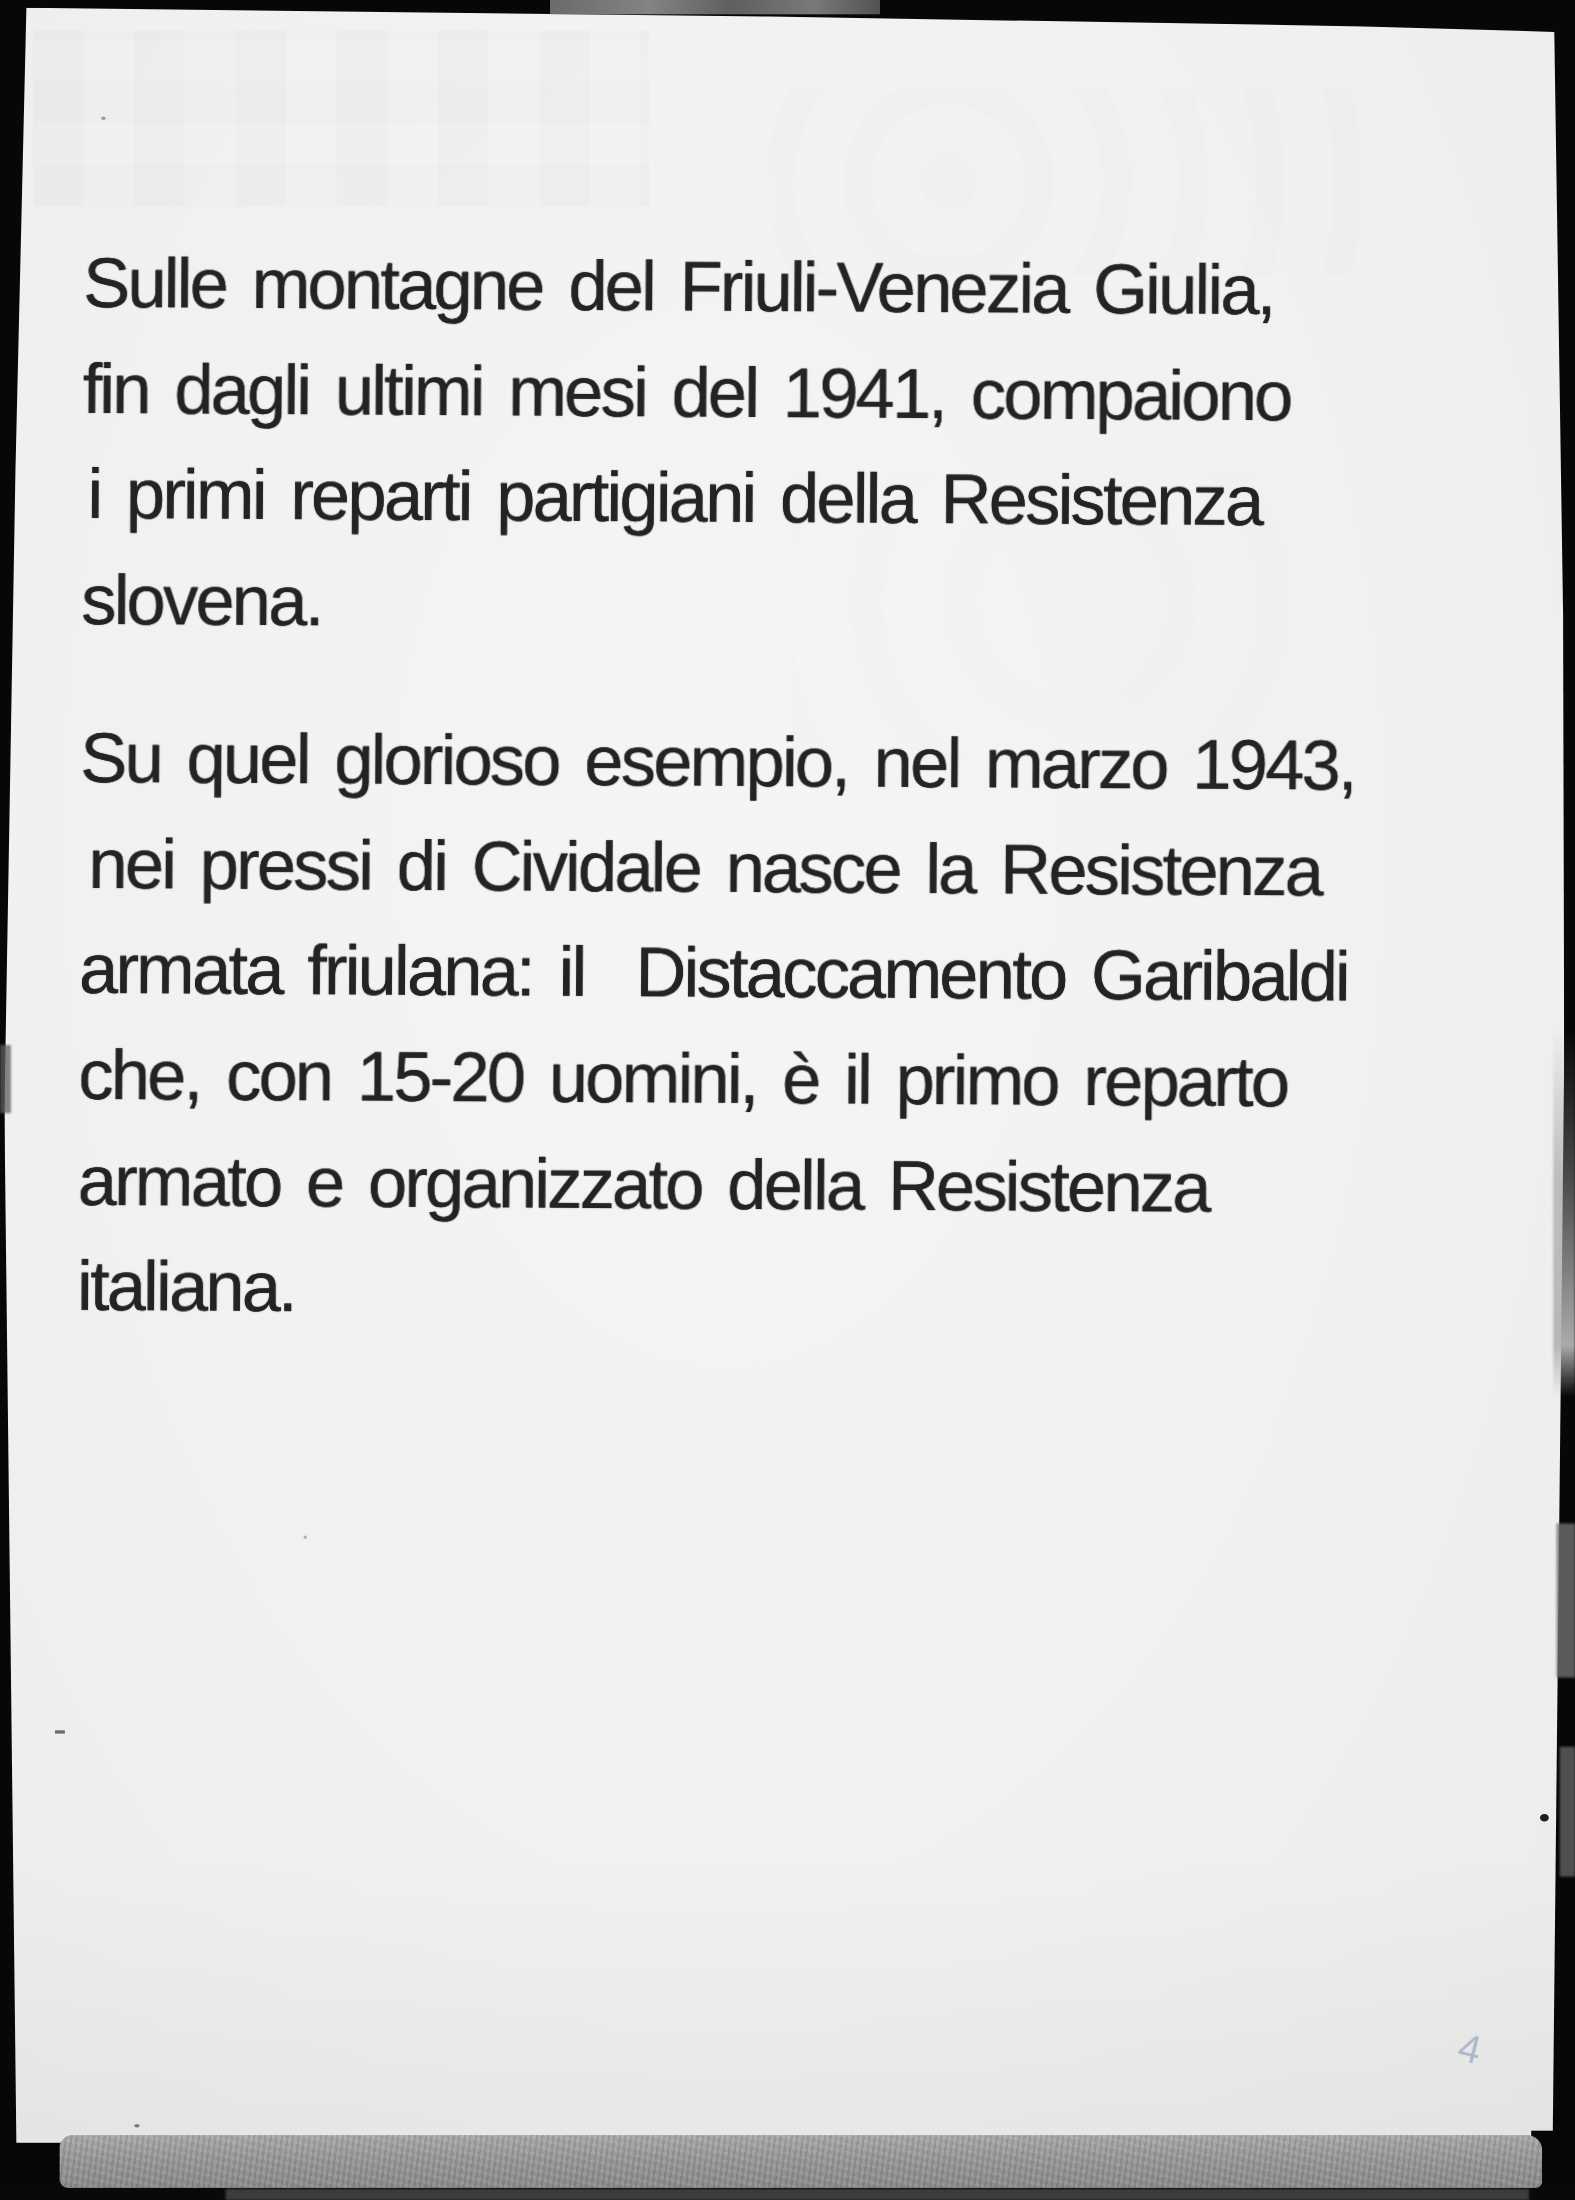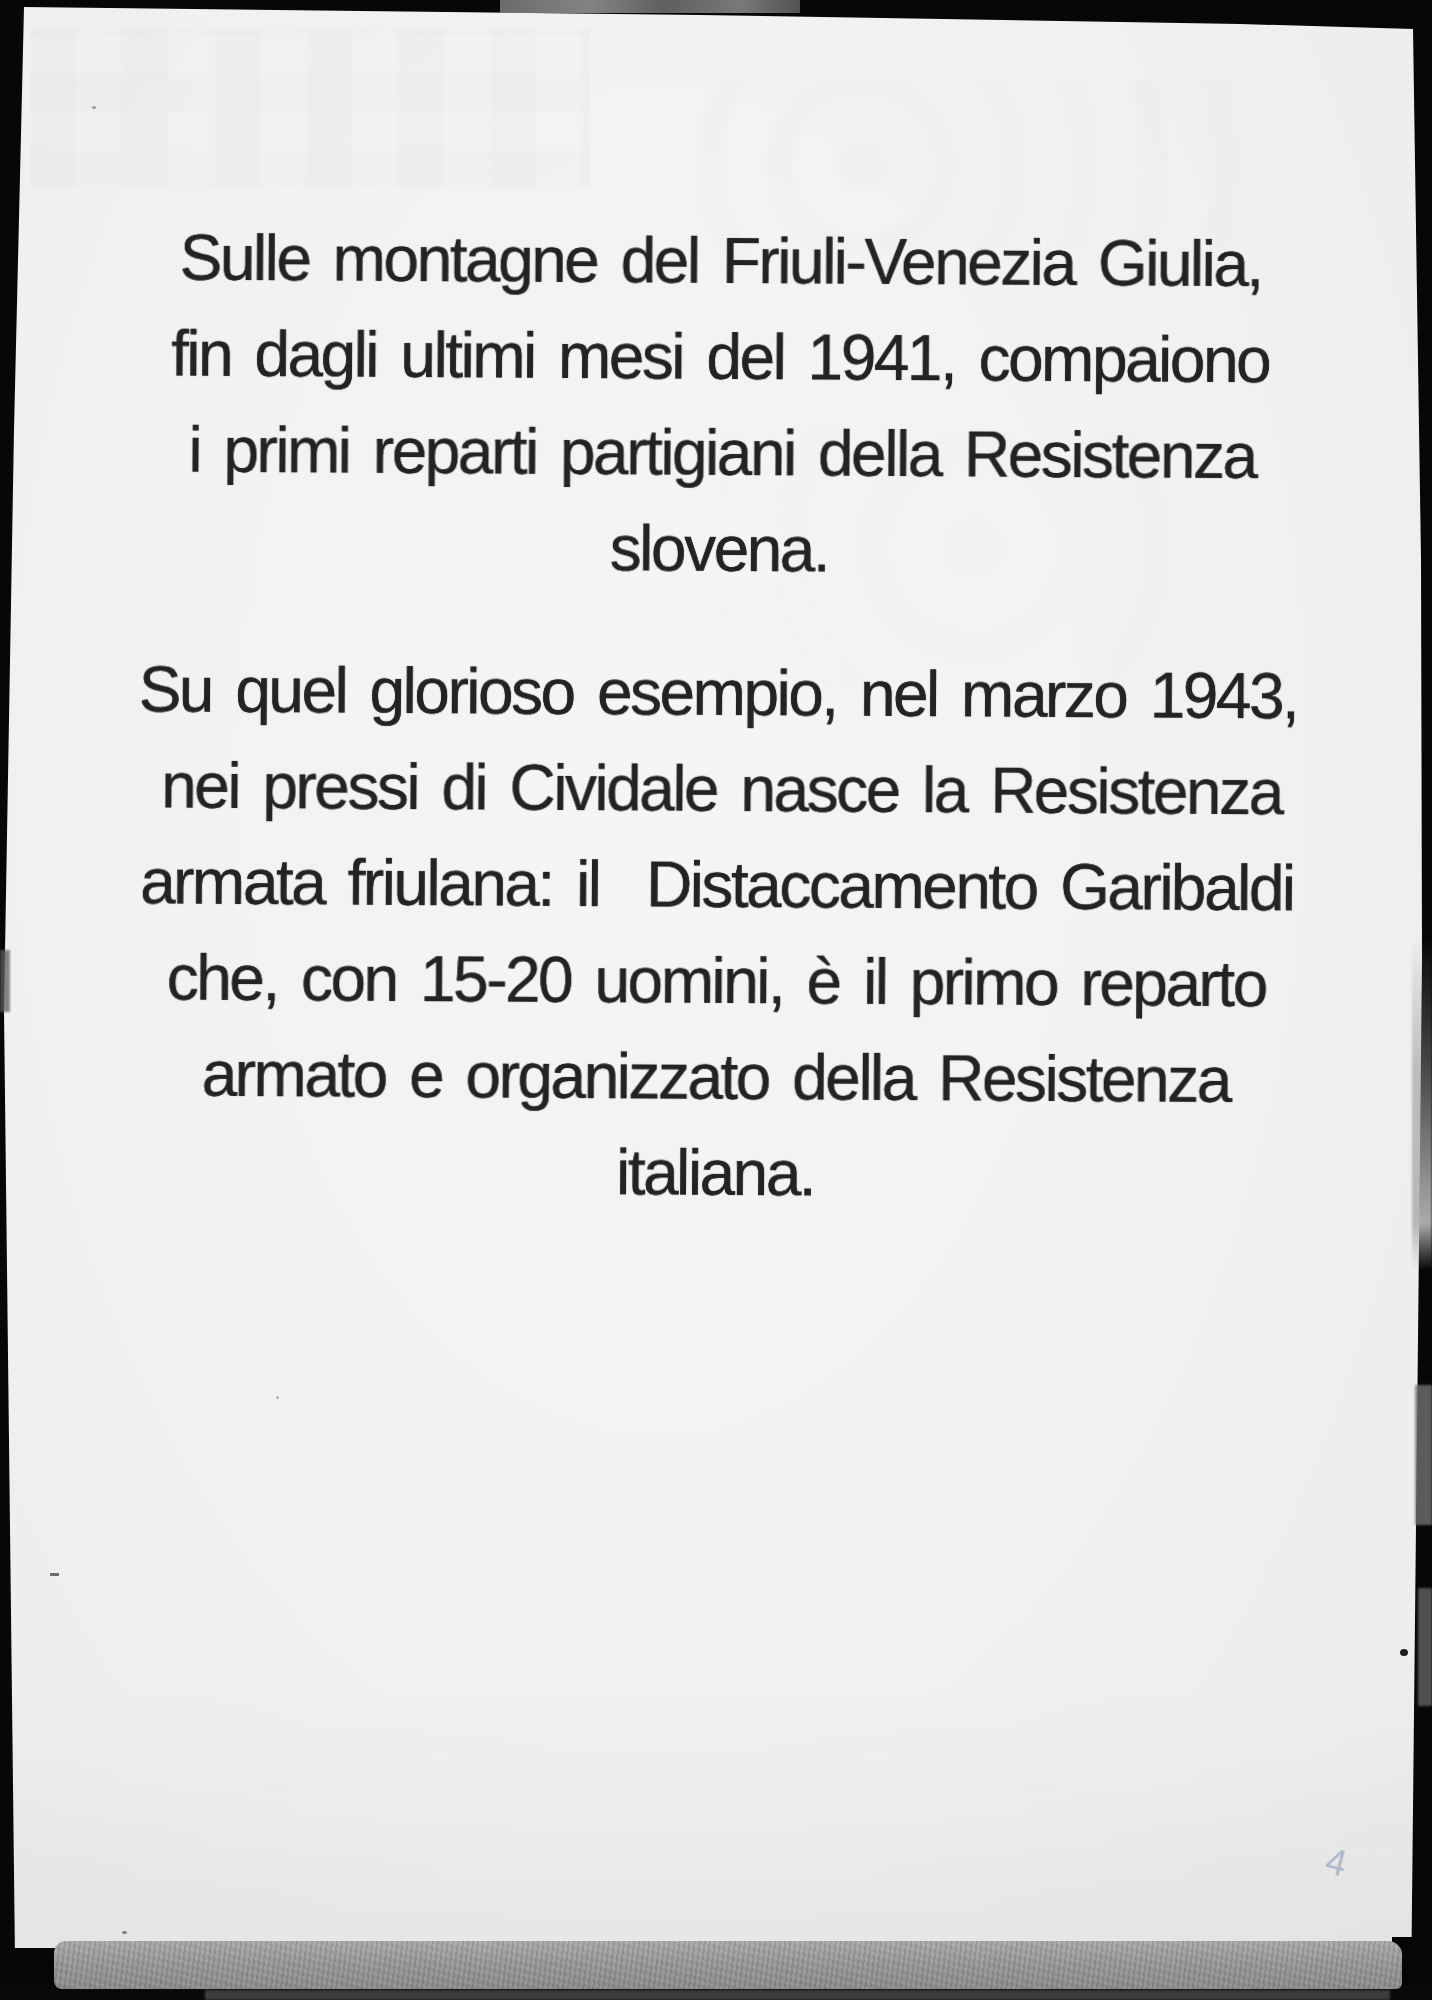--- a/index.html
+++ b/index.html
@@ -10,21 +10,20 @@
   }
   
   .card{
     position:absolute; left:0; top:0; width:1432px; height:2000px;
     clip-path:polygon(24px 7px, 700px 15px, 1240px 24px, 1413px 29px,
                       1421px 560px, 1422px 960px, 1411px 1996px,
                       60px 1996px, 15px 1958px, 4px 1010px, 14px 430px);
     background:
       linear-gradient(180deg, rgba(0,0,0,0) 84%, rgba(0,0,0,0.035) 97%),
       radial-gradient(ellipse at 46% 38%, #f6f5f3 0%, #f2f1ef 55%, #ebebe9 100%);
-    text-align: center;
   }
   
   .ghost{position:absolute; pointer-events:none;}
   .ghost-a{left:30px; top:28px; width:560px; height:160px; opacity:.5;
     background:repeating-linear-gradient(90deg, rgba(0,0,0,.022) 0 46px, rgba(0,0,0,0) 46px 92px),
                repeating-linear-gradient(0deg, rgba(0,0,0,.018) 0 38px, rgba(0,0,0,0) 38px 76px);}
   .ghost-b{left:700px; top:80px; width:540px; height:170px; opacity:.45;
     background:repeating-radial-gradient(circle at 30% 50%, rgba(0,0,0,.02) 0 26px, rgba(0,0,0,0) 26px 70px);}
   .ghost-c{left:720px; top:430px; width:460px; height:260px; opacity:.4;
     background:repeating-radial-gradient(circle at 55% 45%, rgba(0,0,0,.016) 0 30px, rgba(0,0,0,0) 30px 85px);}

